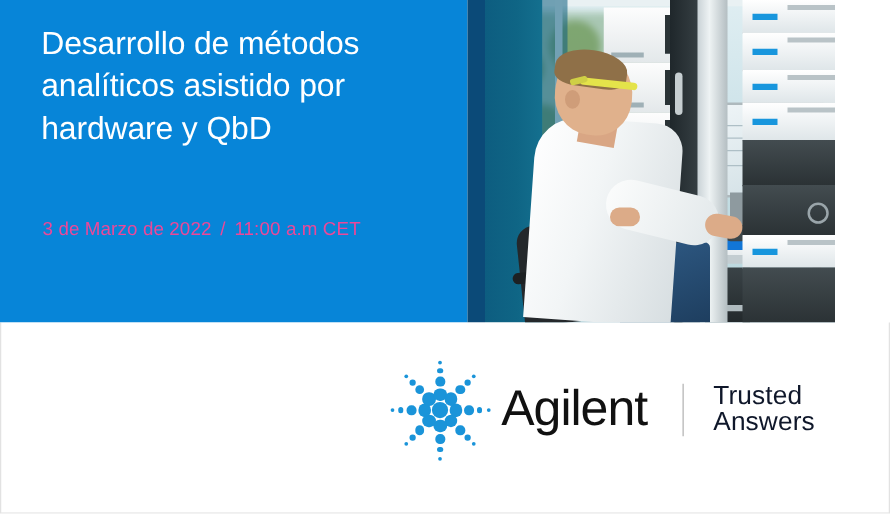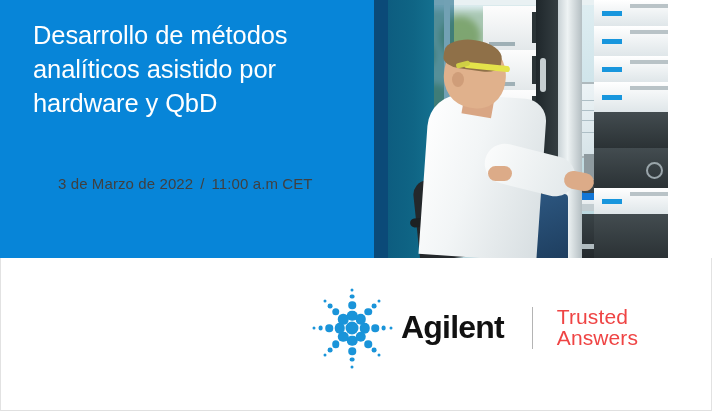--- a/index.html
+++ b/index.html
@@ -46,25 +46,24 @@
     color:#ffffff;
     font-size:25.5px;
     line-height:34px;
     font-weight:400;
     letter-spacing:-0.1px;
     white-space:pre-line;
   }
   .hero-date{
     position:absolute;
     left:34px; top:175px;
-    color:#404040;
+    color:#ec4899;
     font-size:15px;
     font-weight:400;
     letter-spacing:0.1px;
-    margin-left:24px;
   }
   .hero-date .sep{padding:0 7px;}
 
   
   .photo{
     position:absolute;
     left:388px; top:0;
     width:324px; height:258px;
     overflow:hidden;
     background:#0e5c7d;
@@ -298,29 +297,29 @@
   }
   .logo-mark{
     position:relative;width:82px;height:78px;flex:0 0 auto;
   }
   .logo-mark span{
     position:absolute;border-radius:50%;background:#1a94d9;
     transform:translate(-50%,-50%);
   }
   .logo-word{
     font-family:"Liberation Sans","DejaVu Sans",sans-serif;
-    font-size:32px;font-weight:bold;color:#111111;
+    font-size:40px;font-weight:normal;color:#111111;
     letter-spacing:-0.8px;margin-left:8px;line-height:1;
     padding-bottom:3px;
   }
   .logo-div{
     width:1px;height:42px;background:#b4b4b4;margin:0 24px 0 28px;
   }
   .logo-tag{
-    font-size:21px;color:#ef4444;font-weight:400;letter-spacing:0.1px;
+    font-size:21px;color:#0f172a;font-weight:400;letter-spacing:0.1px;
     line-height:1;padding-bottom:2px;
   }
 </style>
 </head>
 <body>
 
 <div id="banner">
 
   <div class="hero">
 

